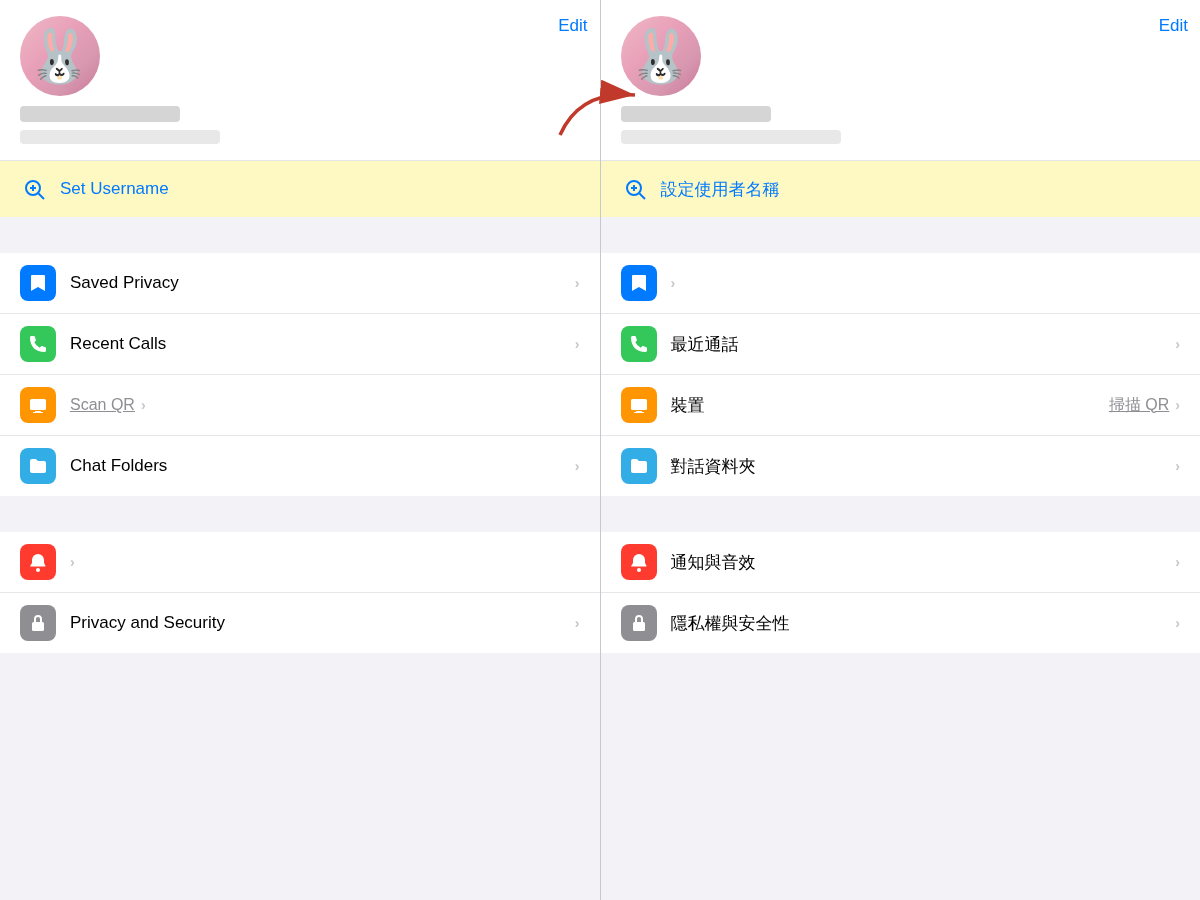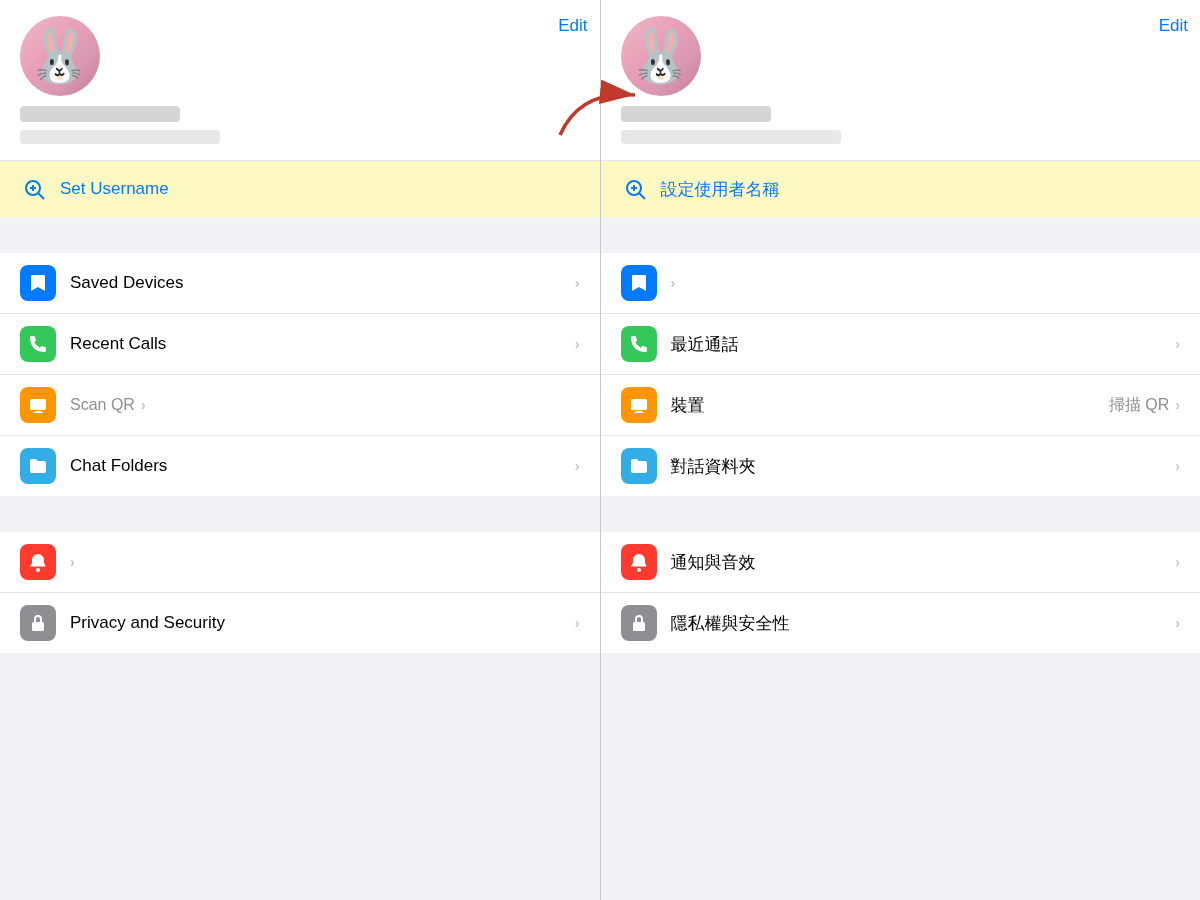--- a/index.html
+++ b/index.html
@@ -127,20 +127,21 @@
     .item-label {
       font-size: 17px;
       color: #000;
       flex: 1;
     }
 
     .item-secondary {
       font-size: 16px;
       color: #8e8e93;
       margin-right: 6px;
+      text-decoration: underline;
     }
 
     .chevron {
       color: #c7c7cc;
       font-size: 14px;
       font-weight: bold;
     }
 
     
     .section-group {
@@ -196,21 +197,21 @@
     <div class="section-gap"></div>
 
     <div class="settings-list section-group">
 
       <div class="settings-item">
         <div class="item-icon icon-blue">
           <svg class="icon-svg" viewBox="0 0 20 20">
               <path d="M4 2h12a1 1 0 011 1v15l-7-4-7 4V3a1 1 0 011-1z"></path>
             </svg>
         </div>
-        <span class="item-label">Saved Devices</span>
+        <span class="item-label">Saved Privacy</span>
         <span class="chevron">›</span>
       </div>
 
       <div class="settings-item">
         <div class="item-icon icon-green">
           <svg class="icon-svg" viewBox="0 0 20 20">
               <path d="M2 3.5C2 2.67 2.67 2 3.5 2h2.44c.38 0 .72.24.85.6l1.1 3.3a.9.9 0 01-.21.96L6.34 8.2a11.1 11.1 0 005.46 5.46l1.34-1.34a.9.9 0 01.96-.21l3.3 1.1c.36.13.6.47.6.85V16.5c0 .83-.67 1.5-1.5 1.5C7.44 18 2 12.56 2 3.5z"></path>
             </svg>
         </div>
         <span class="item-label">Recent Calls</span>

